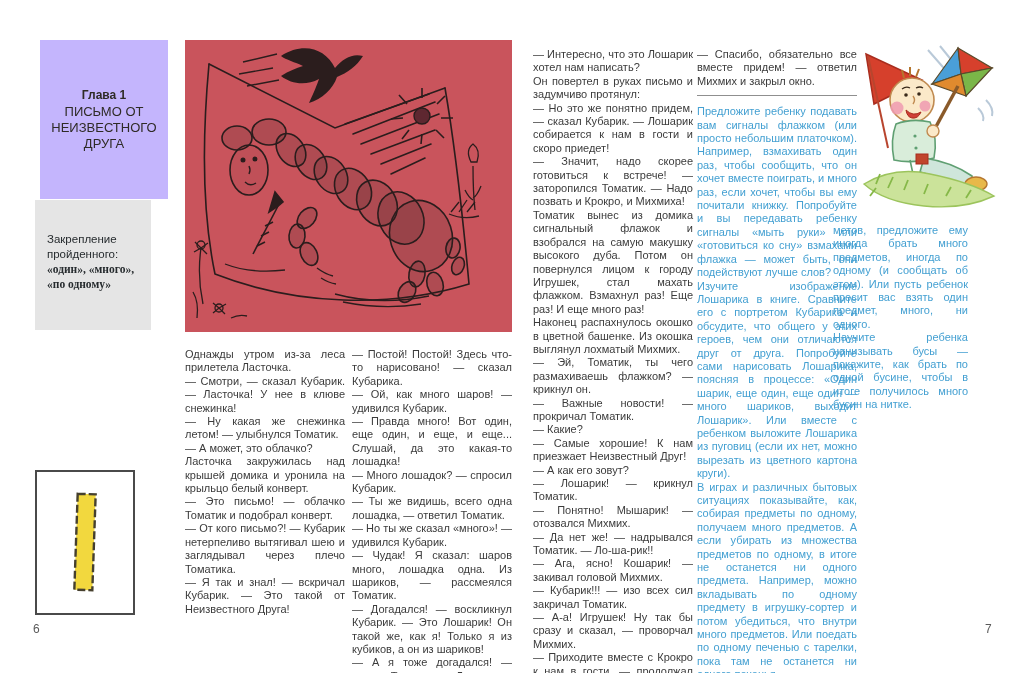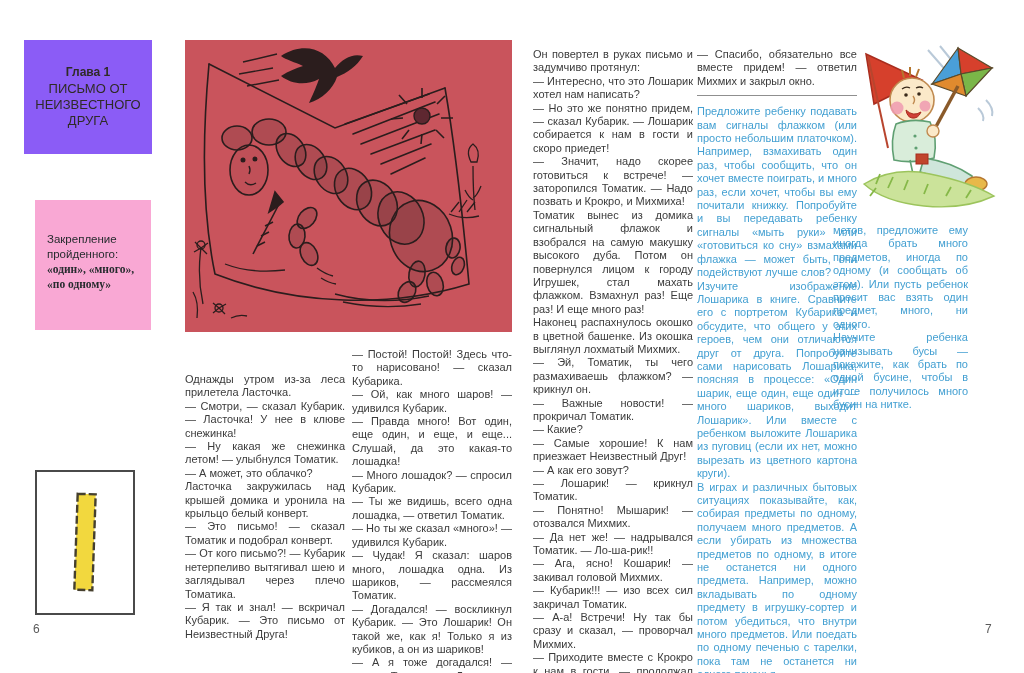--- a/index.html
+++ b/index.html
@@ -5,31 +5,31 @@
   html,body { margin:0; padding:0; }
   body {
     width:1024px; height:673px; position:relative; overflow:hidden;
     background:#ffffff;
     font-family:"Liberation Sans","DejaVu Sans",sans-serif;
   }
   .abs { position:absolute; }
 
   
   .chapter-box {
-    left:24px; top:40px; width:128px; height:114px;
-    background:#8b5cf6; color:#2f2b26;
+    left:40px; top:40px; width:128px; height:159px;
+    background:#c4b5fd; color:#2f2b26;
     display:flex; flex-direction:column; justify-content:center;
     text-align:center; padding:0 8px; box-sizing:border-box;
   }
   .chapter-box .kicker { font-weight:bold; font-size:12px; margin-bottom:2px; }
   .chapter-box .title  { font-weight:normal; font-size:13px; line-height:16px; }
 
   .topic-box {
     left:35px; top:200px; width:116px; height:130px;
-    background:#f9a8d4; color:#262b2e;
+    background:#e5e5e5; color:#262b2e;
     box-sizing:border-box; padding:32px 10px 0 12px;
     font-size:11.5px; line-height:15px;
   }
   .topic-box .terms { font-weight:bold;font-family:Liberation Serif, serif; }
 
   
   .story-col {
     width:160px; font-size:11px; line-height:13.4px; color:#3b3b3b;
     text-align:justify;
   }
@@ -116,29 +116,29 @@
       <circle cx="16" cy="205" r="4"></circle>
       <circle cx="34" cy="268" r="4"></circle>
       <path d="M34,268 l-6,-5 m6,5 l7,-4 m-7,4 l-6,5 m6,-5 l6,6"></path>
       <path d="M8,252 q6,10 4,26 M46,278 q8,-4 16,-2"></path>
       <path d="M286,122 q-6,-12 2,-18 q8,6 4,18 z M288,126 q0,26 2,44 M280,150 q4,8 8,10 M296,146 q-4,10 -8,12"></path>
       <path d="M266,172 l8,-10 m0,10 l8,-12 m0,12 l8,-10 m-26,12 q14,6 30,2"></path>
     </g>
   </svg>
 </div>
 
-<div class="abs story-col" style="left:185px; top:348px;margin-top:25px;">
+<div class="abs story-col" style="left:185px; top:348px;">
   <p>Однажды утром из-за леса прилетела Ласточка.</p>
   <p>— Смотри, — сказал Кубарик. — Ласточка! У нее в клюве снежинка!</p>
   <p>— Ну какая же снежинка летом! — улыбнулся Томатик.</p>
   <p>— А может, это облачко?</p>
   <p>Ласточка закружилась над крышей домика и уронила на крыльцо белый конверт.</p>
-  <p>— Это письмо! — сказал Томатик и подобрал конверт.</p>
+  <p>— Это письмо! — облачко Томатик и подобрал конверт.</p>
   <p>— От кого письмо?! — Кубарик нетерпеливо вытягивал шею и заглядывал через плечо Томатика.</p>
-  <p>— Я так и знал! — вскричал Кубарик. — Это письмо от Неизвестный Друга!</p>
+  <p>— Я так и знал! — вскричал Кубарик. — Это такой от Неизвестного Друга!</p>
 </div>
 
 <div class="abs story-col" style="left:352px; top:348px;">
   <p>— Постой! Постой! Здесь что-то нарисовано! — сказал Кубарика.</p>
   <p>— Ой, как много шаров! — удивился Кубарик.</p>
   <p>— Правда много! Вот один, еще один, и еще, и еще... Слушай, да это какая-то лошадка!</p>
   <p>— Много лошадок? — спросил Кубарик.</p>
   <p>— Ты же видишь, всего одна лошадка, — ответил Томатик.</p>
   <p>— Но ты же сказал «много»! — удивился Кубарик.</p>
   <p>— Чудак! Я сказал: шаров много, лошадка одна. Из шариков, — рассмеялся Томатик.</p>
@@ -150,37 +150,37 @@
   <svg width="96" height="141" viewBox="0 0 96 141">
     <g transform="rotate(2 48 70)">
       <rect x="39" y="22" width="18" height="96" fill="#f2d83e" stroke="#46402e" stroke-width="2.4" stroke-dasharray="8 3"></rect>
     </g>
   </svg>
 </div>
 
 <div class="abs pagenum" style="left:33px; top:622px;">6</div>
 
 <div class="abs story-col" style="left:533px; top:48px;">
+  <p>— Интересно, что это Лошарик хотел нам написать?</p>
   <p>Он повертел в руках письмо и задумчиво протянул:</p>
-  <p>— Интересно, что это Лошарик хотел нам написать?</p>
   <p>— Но это же понятно придем, — сказал Кубарик. — Лошарик собирается к нам в гости и скоро приедет!</p>
   <p>— Значит, надо скорее готовиться к встрече! — заторопился Томатик. — Надо позвать и Крокро, и Михмиха!</p>
   <p>Томатик вынес из домика сигнальный флажок и взобрался на самую макушку высокого дуба. Потом он повернулся лицом к городу Игрушек, стал махать флажком. Взмахнул раз! Еще раз! И еще много раз!</p>
   <p>Наконец распахнулось окошко в цветной башенке. Из окошка выглянул лохматый Михмих.</p>
   <p>— Эй, Томатик, ты чего размахиваешь флажком? — крикнул он.</p>
   <p>— Важные новости! — прокричал Томатик.</p>
   <p>— Какие?</p>
   <p>— Самые хорошие! К нам приезжает Неизвестный Друг!</p>
   <p>— А как его зовут?</p>
   <p>— Лошарик! — крикнул Томатик.</p>
   <p>— Понятно! Мышарик! — отозвался Михмих.</p>
   <p>— Да нет же! — надрывался Томатик. — Ло-ша-рик!!</p>
   <p>— Ага, ясно! Кошарик! — закивал головой Михмих.</p>
   <p>— Кубарик!!! — изо всех сил закричал Томатик.</p>
-  <p>— А-а! Встречи! Ну так бы сразу и сказал, — проворчал Михмих.</p>
+  <p>— А-а! Игрушек! Ну так бы сразу и сказал, — проворчал Михмих.</p>
   <p>— Приходите вместе с Крокро к нам в гости, — продолжал Томатик. — На Праздник Встречи Неизвестного Друга!</p>
 </div>
 
 <div class="abs story-col" style="left:697px; top:48px;">
   <p>— Спасибо, обязательно все вместе придем! — ответил Михмих и закрыл окно.</p>
   <hr class="divider">
   <div class="advice">
     <p>Предложите ребенку подавать вам сигналы флажком (или просто небольшим платочком). Например, взмахивать один раз, чтобы сообщить, что он хочет вместе поиграть, и много раз, если хочет, чтобы вы ему почитали книжку. Попробуйте и вы передавать ребенку сигналы «мыть руки» или «готовиться ко сну» взмахами флажка — может быть, они подействуют лучше слов?</p>
     <p>Изучите изображение Лошарика в книге. Сравните его с портретом Кубарика и обсудите, что общего у этих героев, чем они отличаются друг от друга. Попробуйте сами нарисовать Лошарика, поясняя в процессе: «Один шарик, еще один, еще один — много шариков, выходит Лошарик». Или вместе с ребенком выложите Лошарика из пуговиц (если их нет, можно вырезать из цветного картона круги).</p>
     <p>В играх и различных бытовых ситуациях показывайте, как, собирая предметы по одному, получаем много предметов. А если убирать из множества предметов по одному, в итоге не останется ни одного предмета. Например, можно вкладывать по одному предмету в игрушку-сортер и потом убедиться, что внутри много предметов. Или поедать по одному печенью с тарелки, пока там не останется ни одного печенья.</p>

